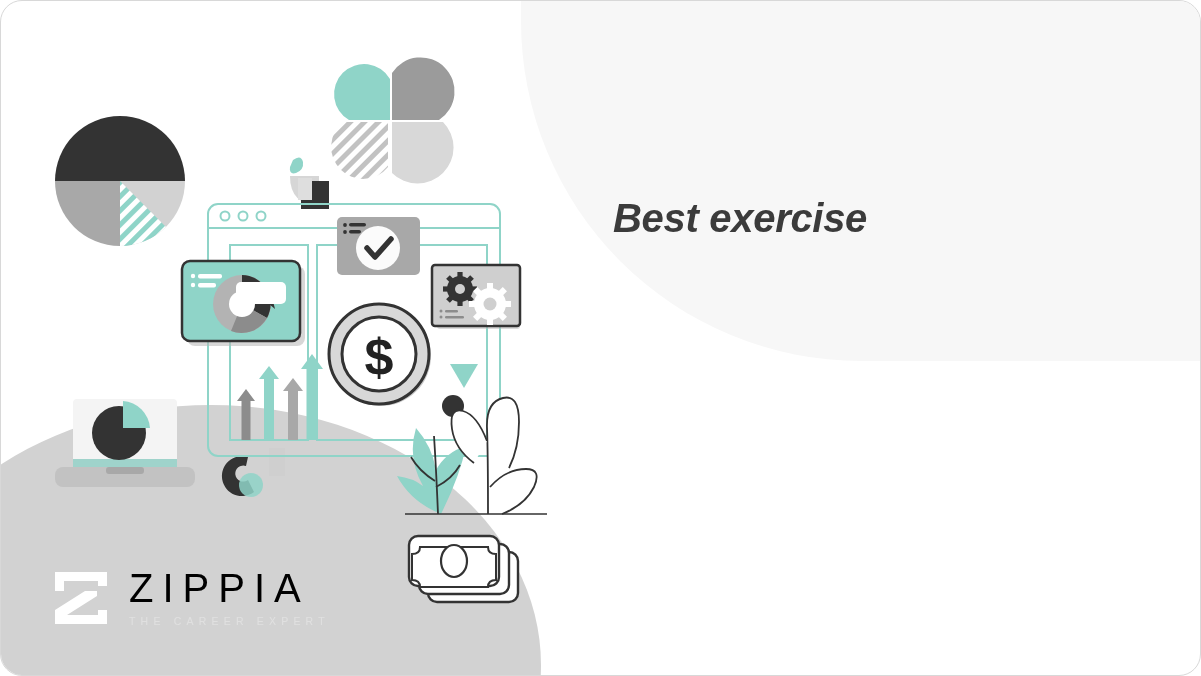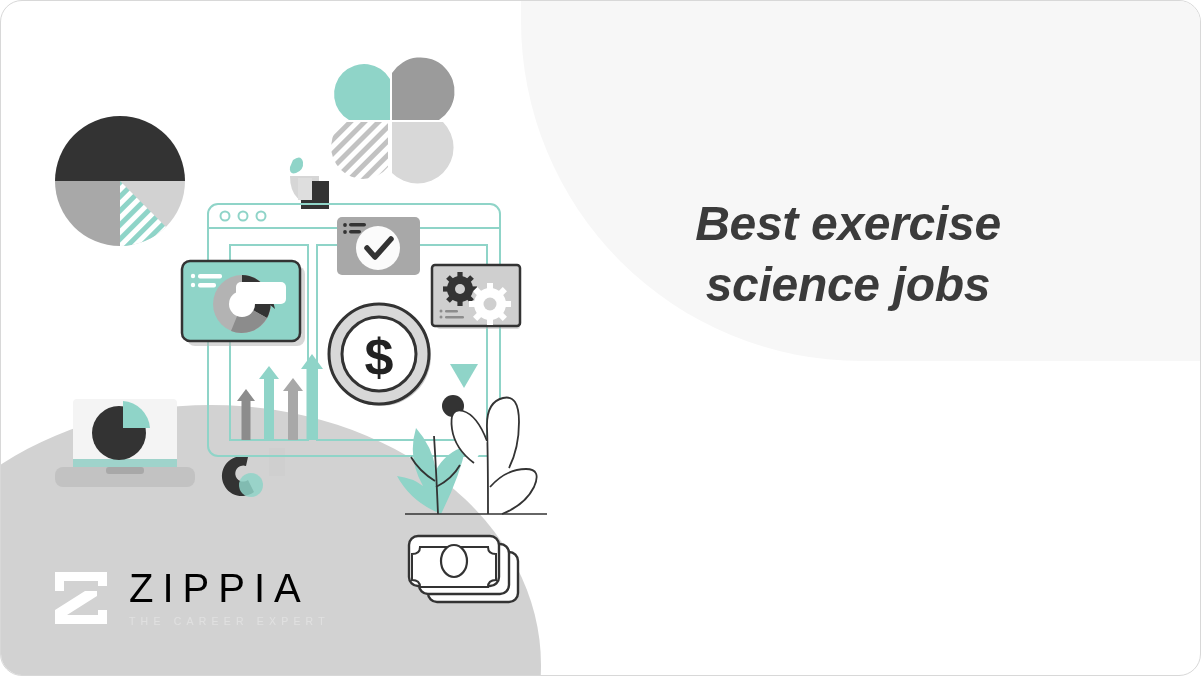--- a/index.html
+++ b/index.html
@@ -35,27 +35,26 @@
     width: 660px; height: 520px;
     background: #d2d2d2;
     border-radius: 50%;
   }
 
   
   #headline {
     position: absolute;
     left: 612px; top: 192px;
     width: 470px;
-    font-size: 48px;
+    font-size: 40px;
     line-height: 1.28;
     font-weight: bold;
     font-style: italic;
     color: #3b3b3b;
     letter-spacing: -0.3px;
-    text-align: center;
   }
 
   
   #logo {
     position: absolute;
     left: 52px; bottom: 48px;
     display: flex;
     align-items: center;
     gap: 20px;
   }
@@ -249,21 +248,20 @@
       <rect x="427" y="551" width="90" height="50" rx="9"></rect>
       <rect x="418" y="543" width="90" height="50" rx="9"></rect>
       <rect x="408" y="535" width="90" height="50" rx="9"></rect>
       <path d="M419 546 q0 7 -8 7 l0 26 q8 0 8 7 l68 0 q0 -7 8 -7 l0 -26 q-8 0 -8 -7 Z" stroke-width="2"></path>
       <ellipse cx="453" cy="560" rx="13" ry="16" stroke-width="2.2"></ellipse>
     </g>
   </svg>
 
   <div id="headline">
     <div>Best exercise</div>
-    <div>science jobs</div>
   </div>
 
   <div id="logo">
     <svg class="mark" viewBox="0 0 56 56">
       <path d="M2 2 h52 v14 h-9 V11 H11 v10 h33 v5 L14 45 h31 v-5 h9 v14 H2 V40 l30 -19 H2 Z" fill="#ffffff"></path>
     </svg>
     <div class="wordmark">
       <div class="word">ZIPPIA</div>
       <div class="tag">THE CAREER EXPERT</div>
     </div>

